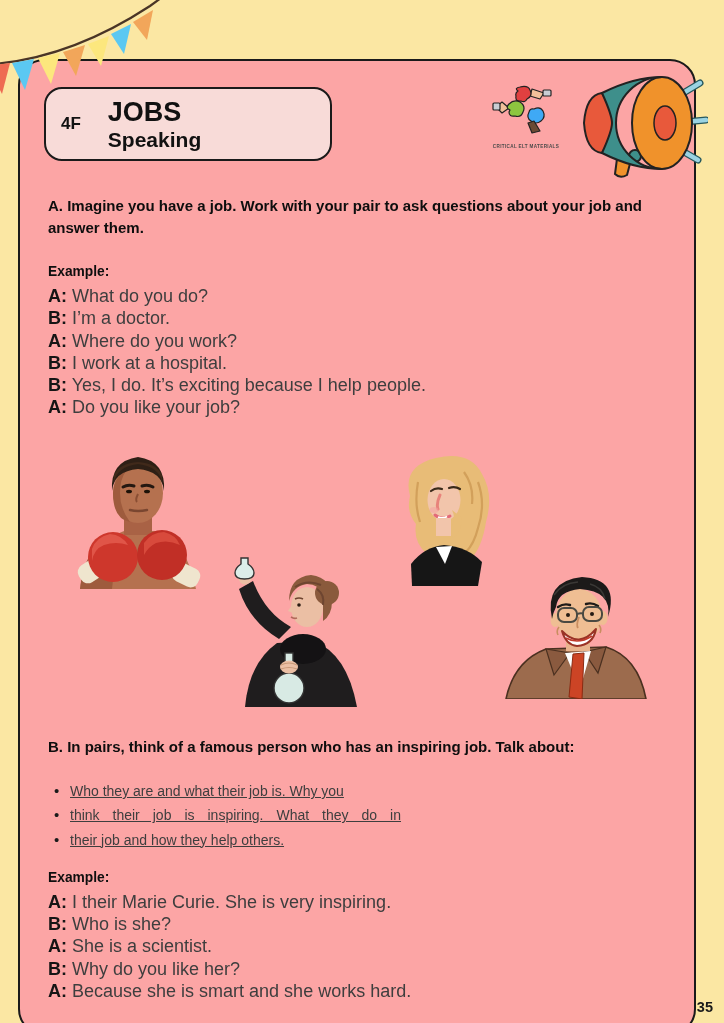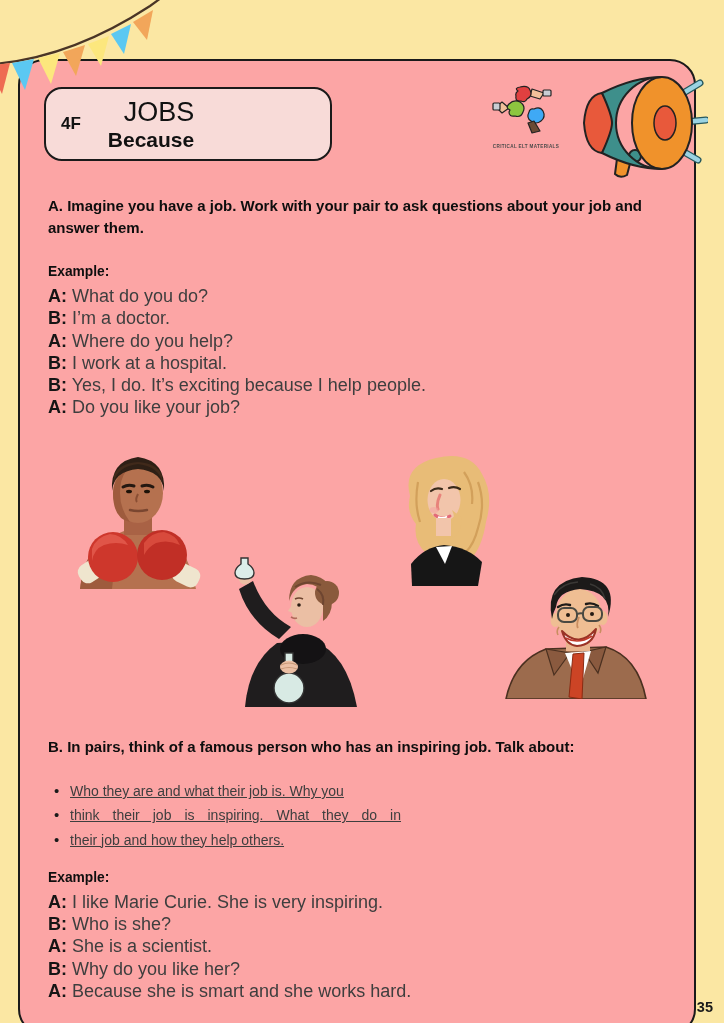--- a/index.html
+++ b/index.html
@@ -17,21 +17,21 @@
   }
   .bunting { position:absolute; left:0; top:0; z-index:6; pointer-events:none; }
 
   .title-box {
     position:absolute; left:24px; top:26px; width:288px; height:74px;
     background:#F8DBD8; border:2.5px solid #1a1a1a; border-radius:18px;
     box-sizing:border-box; display:flex; align-items:center; z-index:3;
   }
   .unit-code { margin-left:15px; font-size:17px; font-weight:700; color:#111; }
   .title-stack { margin-left:27px; line-height:1; }
-  .title { font-size:27px; font-weight:400; color:#111; line-height:1.05;text-align:right; }
+  .title { font-size:27px; font-weight:700; color:#111; line-height:1.05; }
   .subtitle { font-size:21px; font-weight:700; color:#111; margin-top:2px; }
 
   .logo { position:absolute; left:466px; top:24px; width:80px; text-align:center; }
   .logo-caption { font-size:4.6px; font-weight:700; letter-spacing:0.35px; color:#4a4a4a; margin-top:1px; }
   .megaphone { position:absolute; left:552px; top:10px; }
 
   .section { position:absolute; left:28px; width:645px; }
   .section-a { top:134px; }
   .section-b { top:675px; }
   .instruction { margin:0; font-size:15px; font-weight:700; color:#0e0e0e; line-height:22px; }
@@ -67,21 +67,21 @@
 <body>
 
 <div class="page">
 
   <div class="card">
 
     <div class="title-box">
       <span class="unit-code">4F</span>
       <div class="title-stack">
         <div class="title">JOBS</div>
-        <div class="subtitle">Because</div>
+        <div class="subtitle">Speaking</div>
       </div>
     </div>
 
     <div class="logo">
       <svg width="76" height="54" viewBox="0 0 76 54">
         <g stroke="#222" stroke-width="1.2" stroke-linejoin="round">
           <path d="M44 4 L56 8 L52 14 L42 11 Z" fill="#F2C09A"></path>
           <rect x="55" y="5" width="8" height="6" rx="1" fill="#C9CDD4"></rect>
           <path d="M30 6 q-4 -3 2 -4 q8 -2 10 3 q3 6 -3 9 q-2 4 -6 2 q-6 1 -5 -5 q-1 -3 2 -5 Z" fill="#E04040"></path>
           <path d="M14 28 L8 22 L14 17 L21 23 Z" fill="#F2C09A"></path>
@@ -110,21 +110,21 @@
       <path d="M30 22 Q62 6 90 6 A 46 46 0 0 0 90 98 Q62 98 30 82 Q40 60 40 52 Q40 44 30 22 Z" fill="#3E8F8B" stroke="#222" stroke-width="2"></path>
       <ellipse cx="93" cy="52" rx="11" ry="17" fill="#E8593B" stroke="#222" stroke-width="1.5"></ellipse>
     </svg>
 
     <div class="section section-a">
       <p class="instruction">A. Imagine you have a job. Work with your pair to ask questions about your job and answer them.</p>
       <p class="example-label">Example:</p>
       <div class="dialogue">
         <p class="line"><b>A:</b> <span>What do you do?</span></p>
         <p class="line"><b>B:</b> <span>I’m a doctor.</span></p>
-        <p class="line"><b>A:</b> <span>Where do you help?</span></p>
+        <p class="line"><b>A:</b> <span>Where do you work?</span></p>
         <p class="line"><b>B:</b> <span>I work at a hospital.</span></p>
         <p class="line"><b>B:</b> <span>Yes, I do. It’s exciting because I help people.</span></p>
         <p class="line"><b>A:</b> <span>Do you like your job?</span></p>
       </div>
     </div>
 
     <svg class="illus illus-boxer" width="132" height="140" viewBox="0 0 132 140">
       <path d="M8 140 Q12 100 38 88 L52 82 L84 82 Q114 90 124 140 Z" fill="#B5714F"></path>
       <path d="M8 140 Q12 100 38 88 L46 85 L40 140 Z" fill="#9E5B3D"></path>
       <rect x="52" y="62" width="28" height="24" fill="#A96245"></rect>
@@ -210,21 +210,21 @@
 
     <div class="section section-b">
       <p class="instruction">B. In pairs, think of a famous person who has an inspiring job. Talk about:</p>
       <ul class="bullets">
         <li>Who they are and what their job is. Why you</li>
         <li class="justified">think their job is inspiring. What they do in</li>
         <li>their job and how they help others.</li>
       </ul>
       <p class="example-label">Example:</p>
       <div class="dialogue">
-        <p class="line"><b>A:</b> <span>I like Marie Curie. She is very inspiring.</span></p>
+        <p class="line"><b>A:</b> <span>I their Marie Curie. She is very inspiring.</span></p>
         <p class="line"><b>B:</b> <span>Who is she?</span></p>
         <p class="line"><b>A:</b> <span>She is a scientist.</span></p>
         <p class="line"><b>B:</b> <span>Why do you like her?</span></p>
         <p class="line"><b>A:</b> <span>Because she is smart and she works hard.</span></p>
       </div>
     </div>
 
   </div>
 
   <svg class="bunting" width="190" height="105" viewBox="0 0 190 105">

